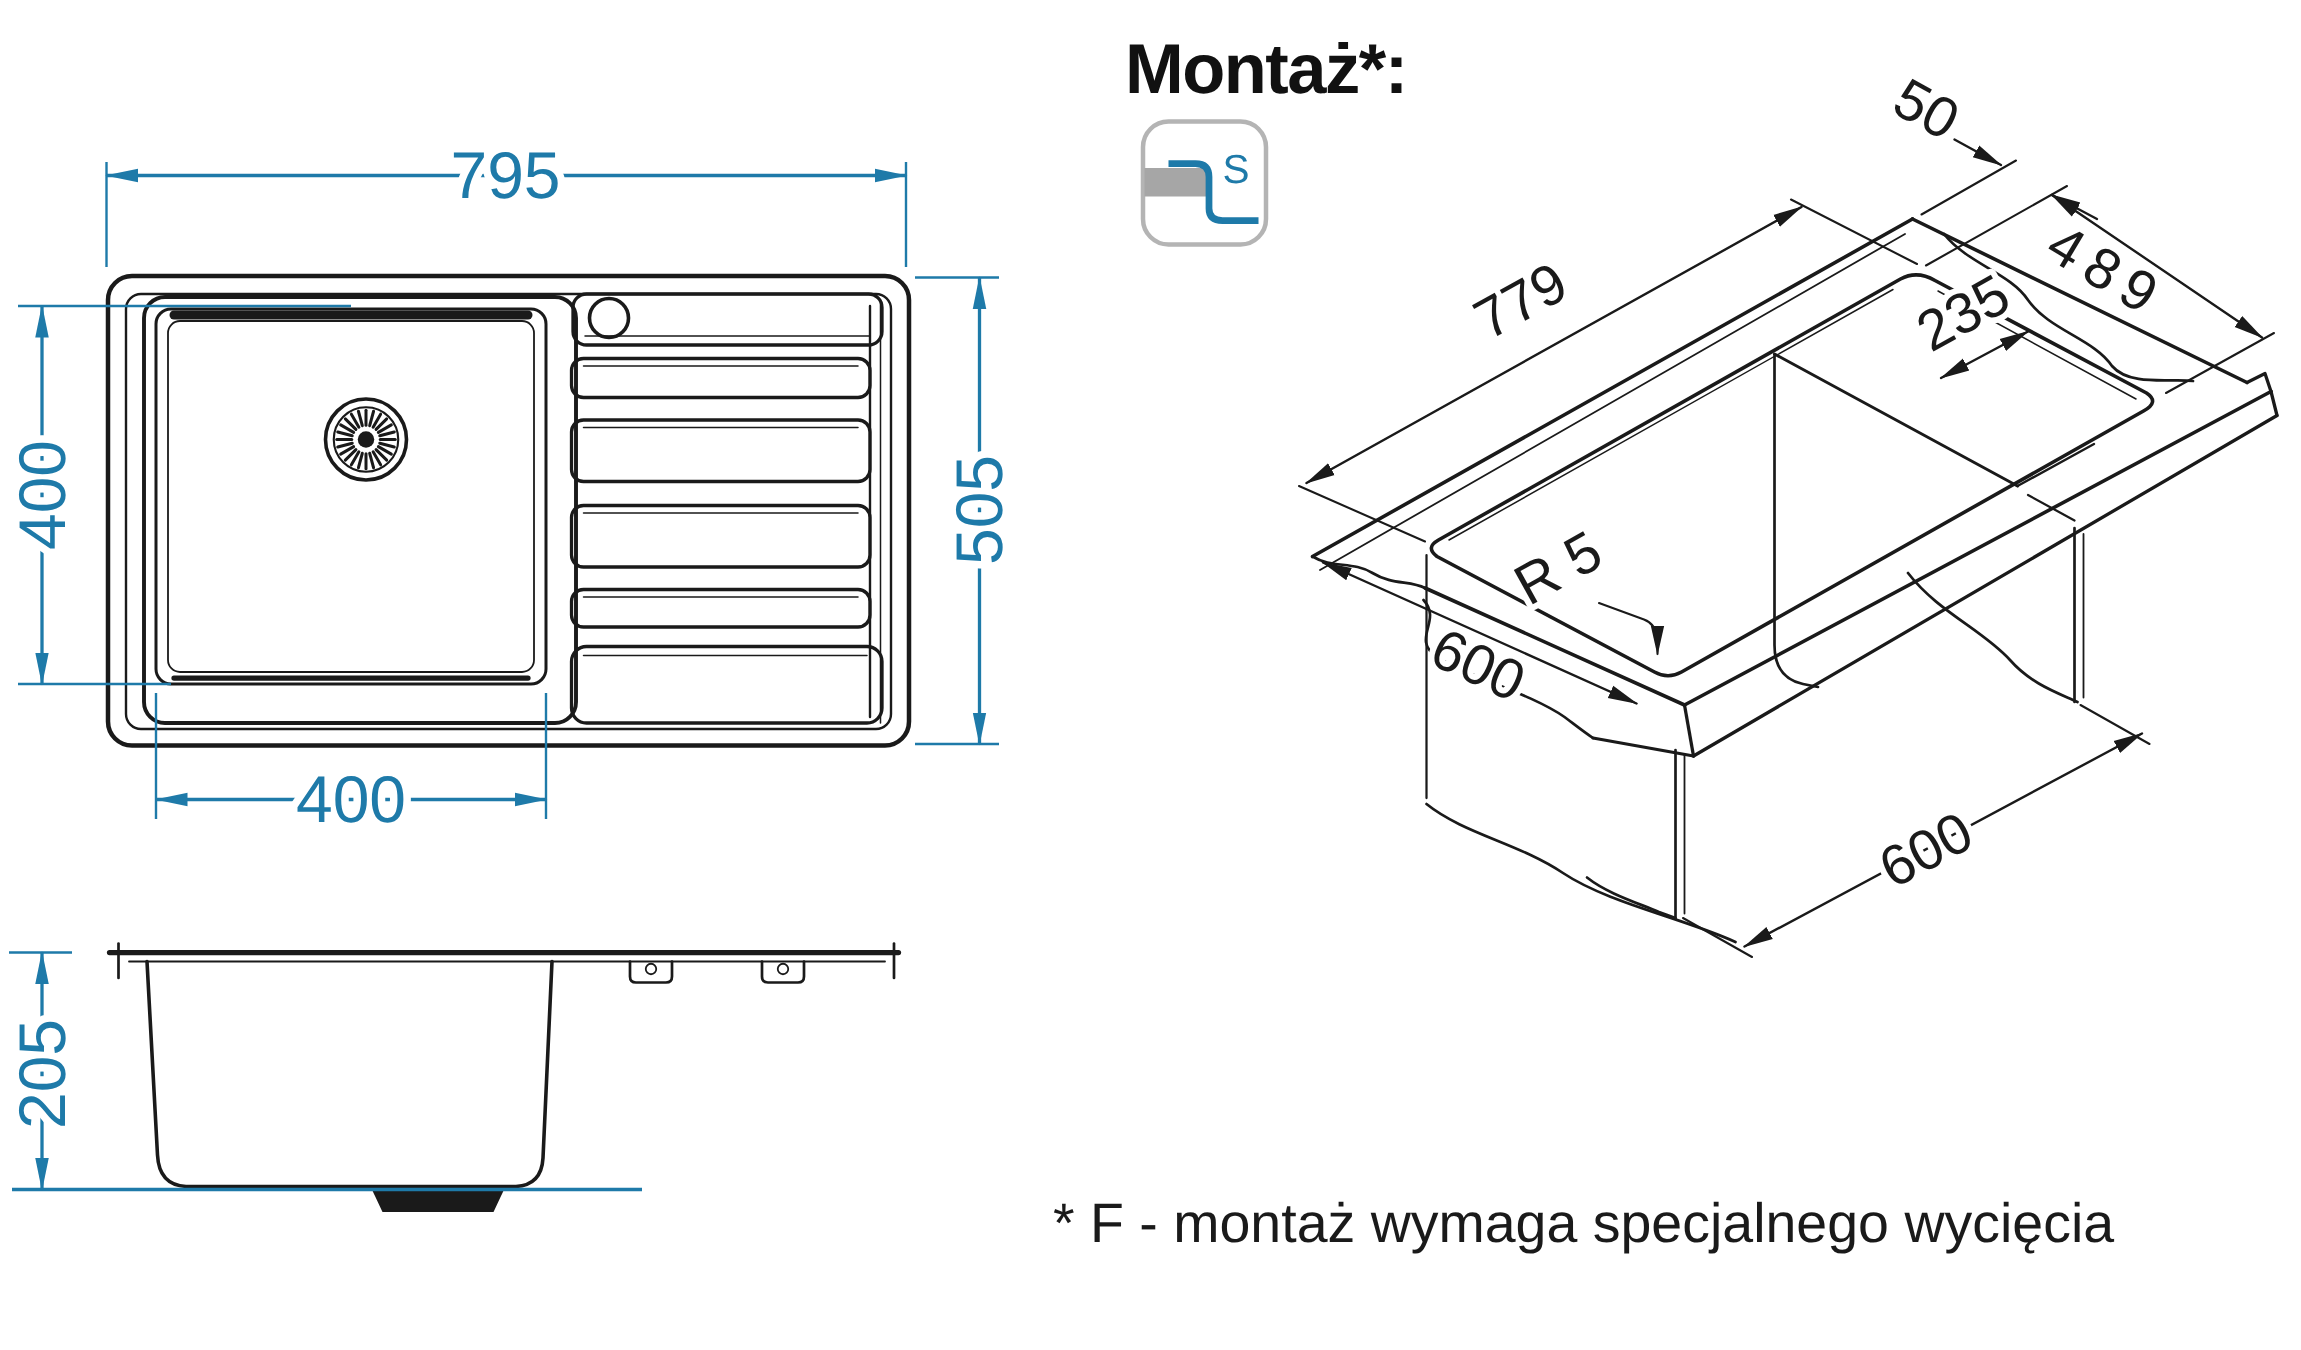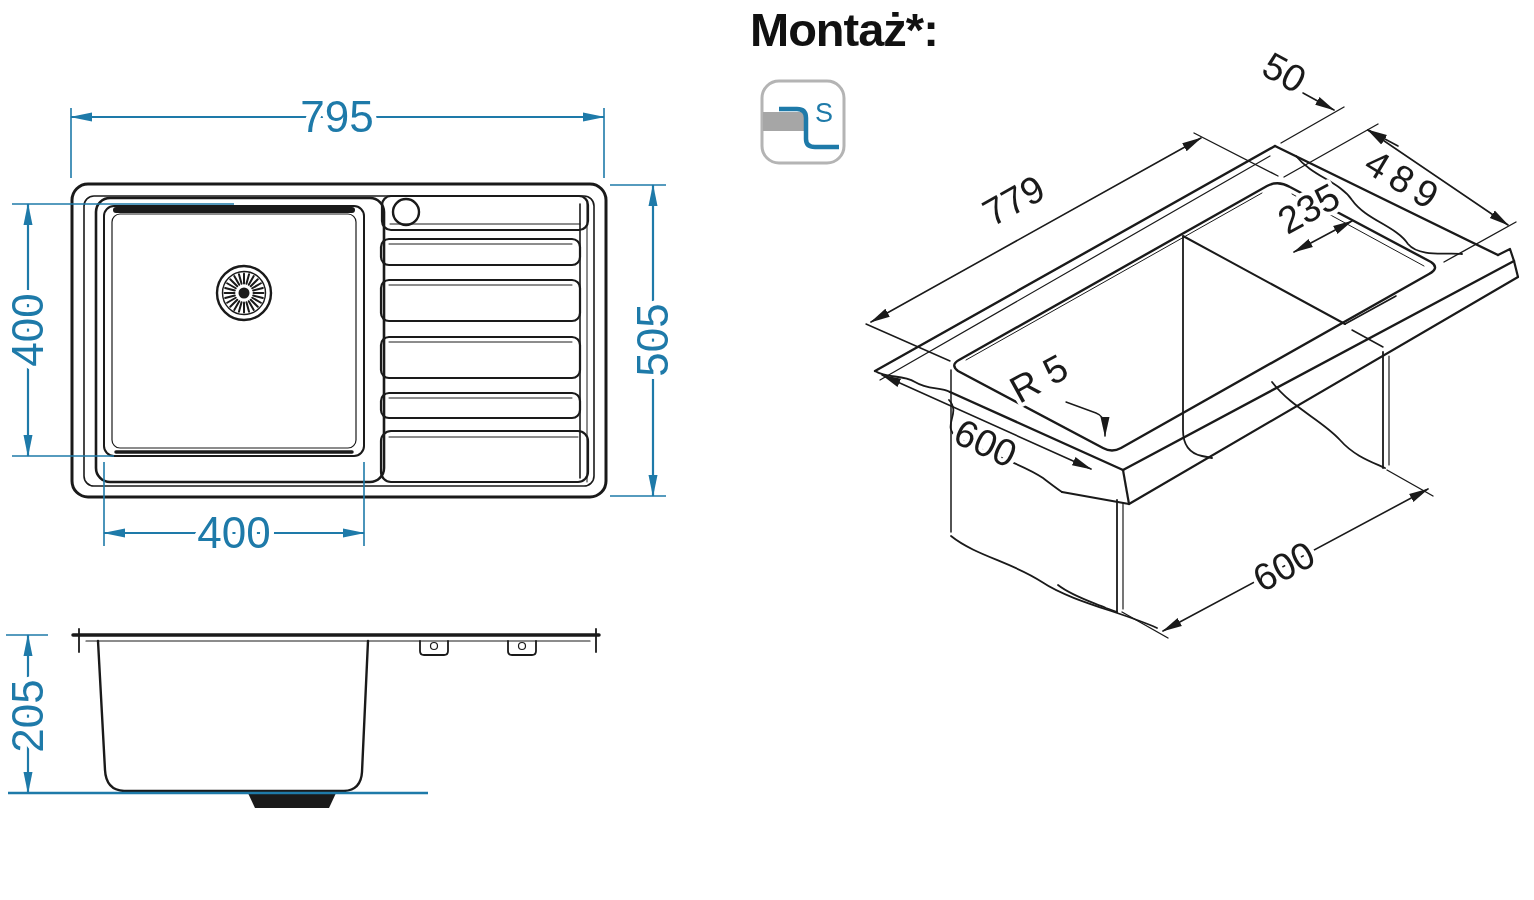--- a/index.html
+++ b/index.html
@@ -6,21 +6,21 @@
   #page{position:relative;width:1534px;height:900px;background:#ffffff;overflow:hidden;
         font-family:"Liberation Sans",sans-serif;}
   #drawing{position:absolute;left:0;top:0;}
   .ln{stroke:#1a1a1a;fill:none;stroke-linecap:round;stroke-linejoin:round;}
   .dim{stroke:#1e7aa9;fill:none;stroke-linecap:butt;}
   .dimtext{fill:#1e7aa9;font-size:44px;font-weight:400;text-anchor:middle;
            paint-order:stroke;stroke:#ffffff;stroke-width:10px;stroke-linejoin:round;}
   .isotext{fill:#1a1a1a;font-size:38px;text-anchor:middle;
            paint-order:stroke;stroke:#ffffff;stroke-width:8px;stroke-linejoin:round;}
   .spread{letter-spacing:7px;}
-  #title{position:absolute;left:750px;top:2px;font-size:47px;font-weight:700;color:#111;
+  #title{position:absolute;left:750px;top:18px;font-size:47px;font-weight:700;color:#111;
          letter-spacing:-1px;}
   #footnote{position:absolute;left:702px;top:790px;width:800px;font-size:37px;color:#1a1a1a;
             line-height:1.42;}
 </style>
 </head>
 <body>
 
 <div id="page">
 
 <svg id="drawing" width="1534" height="900" viewBox="0 0 1534 900">
@@ -228,15 +228,16 @@
       <path class="ln" d="M1387,470 L1433,496" stroke-width="1.4"></path>
       <path class="ln" d="M1163,631 L1428,489" stroke-width="1.6" marker-start="url(#arrK)" marker-end="url(#arrK)"></path>
       <text class="isotext" transform="translate(1290,578) rotate(-28)">600</text>
     </g>
   </g>
 </svg>
 
 <div id="title">Montaż*:</div>
 
 <div id="footnote">
+  <div>* F - montaż wymaga specjalnego wycięcia</div>
 </div>
 
 </div>
 
 </body></html>

